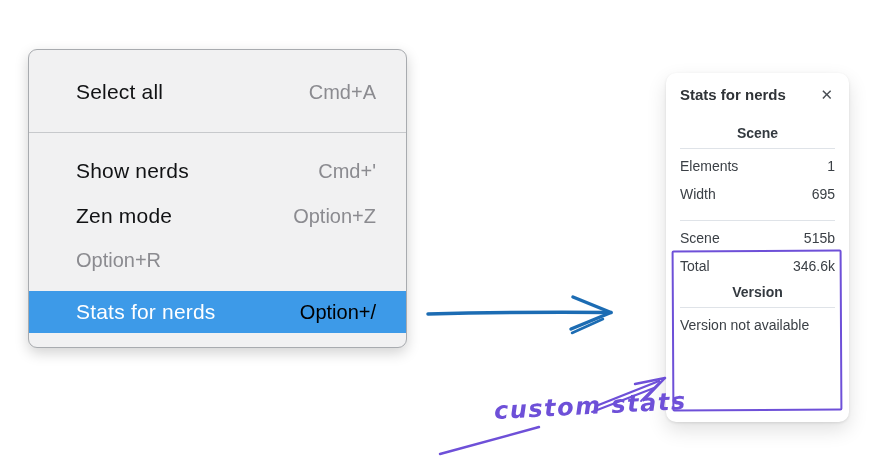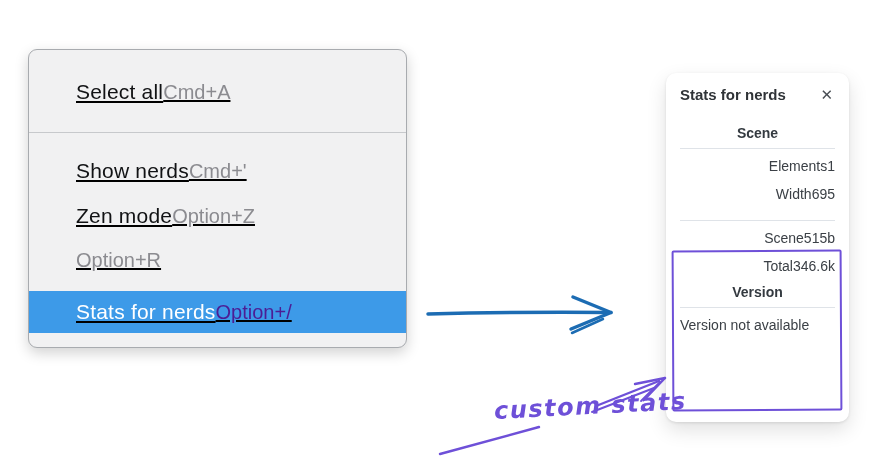--- a/index.html
+++ b/index.html
@@ -31,40 +31,39 @@
     overflow: hidden;
   }
   .menu-item {
     position: absolute;
     left: 0;
     width: 100%;
     height: 44px;
     box-sizing: border-box;
     display: flex;
     align-items: center;
-    justify-content: flex-start;
+    justify-content: space-between;
     padding: 0 30px 0 47px;
     cursor: default;
-    text-decoration: underline;
   }
   .menu-item .label {
     font-size: 21px;
     color: #111214;
     letter-spacing: 0.2px;
   }
   .menu-item .shortcut {
     font-size: 20px;
     color: #8b8b90;
   }
   .menu-item.selected {
     background: var(--selection-blue, #3d9ae8);
     height: 42px;
   }
   .menu-item.selected .label { color: #ffffff; }
-  .menu-item.selected .shortcut { color: #4c1d95; }
+  .menu-item.selected .shortcut { color: #000000; }
   .menu-divider {
     position: absolute;
     left: 0;
     top: 82px;
     width: 100%;
     height: 0;
     border-top: 1.5px solid #c7c9cc;
   }
 
   
@@ -106,21 +105,21 @@
     color: #343a40;
     margin: 0 0 7px 0;
   }
   .section-divider {
     border: none;
     border-top: 1px solid #dfe3e8;
     margin: 0 0 7px 0;
   }
   .stat-row {
     display: flex;
-    justify-content: flex-end;
+    justify-content: space-between;
     font-size: 14px;
     color: #3b4046;
     margin: 0 0 8px 0;
     line-height: 20px;
   }
   .section-gap { height: 8px; }
   .version-note {
     font-size: 14px;
     color: #3b4046;
     line-height: 20px;

